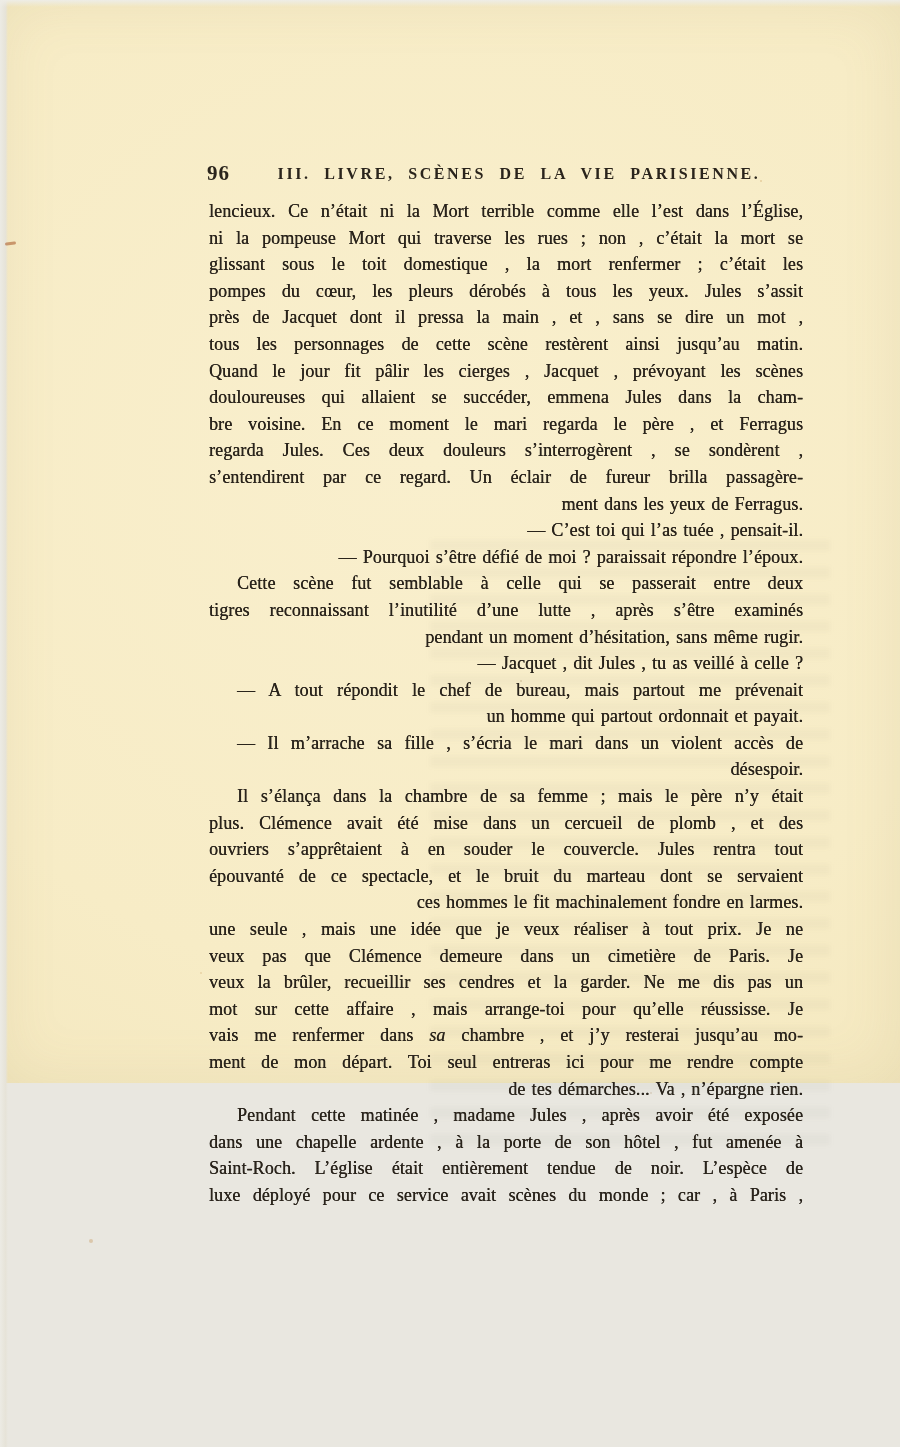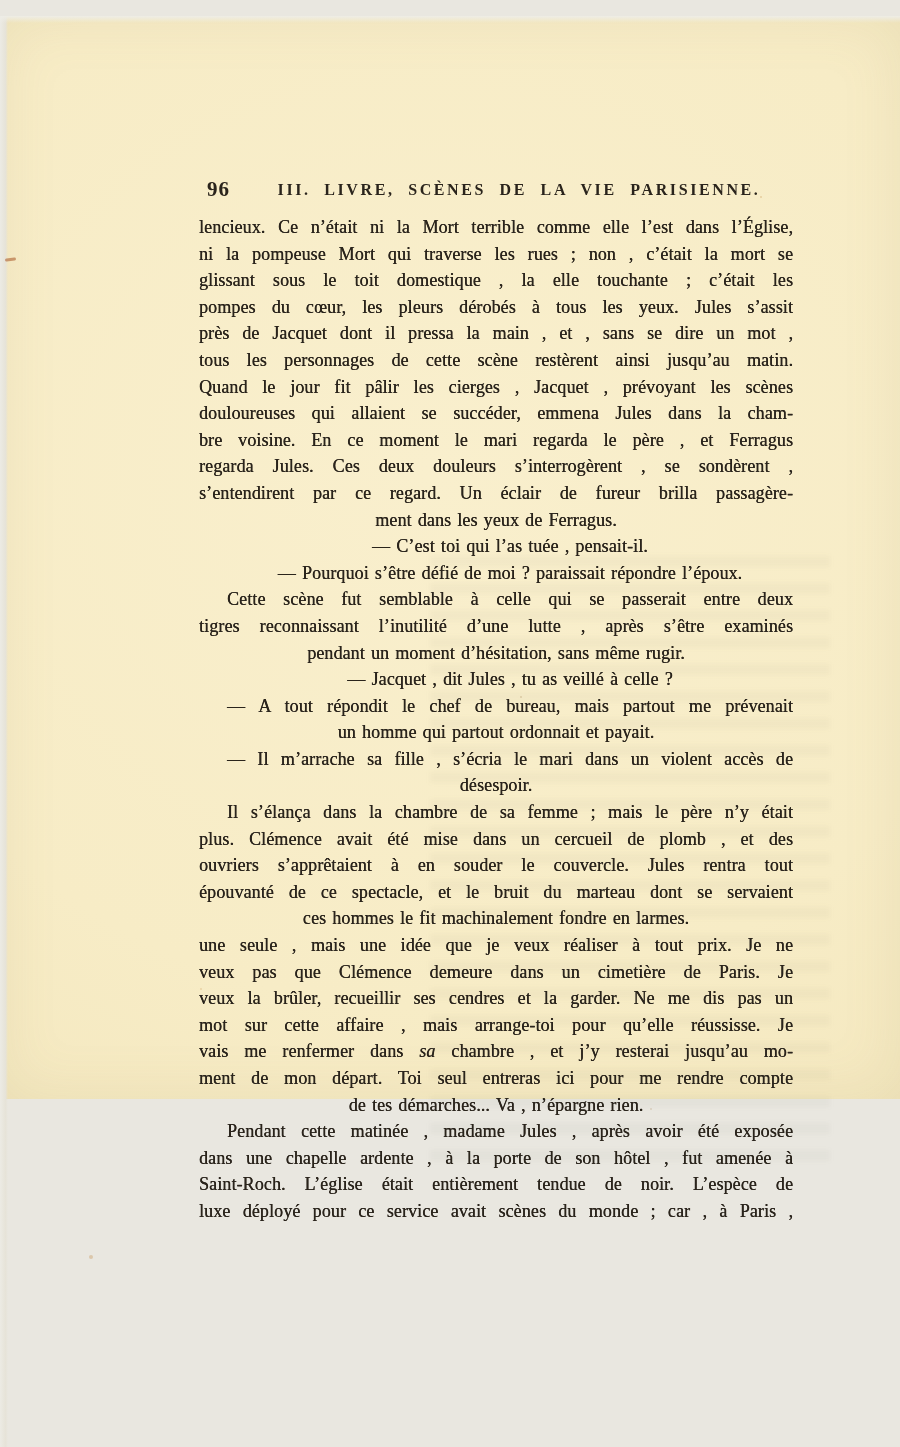--- a/index.html
+++ b/index.html
@@ -12,21 +12,20 @@
   body{
     width:900px;height:1447px;overflow:hidden;
     font-family:"Liberation Serif","DejaVu Serif",serif;
     background:#e9e7e0;
   }
   .page{
     position:absolute;left:0;top:0;width:900px;height:1083px;
     background:
       radial-gradient(ellipse 120% 90% at 48% 42%, #f9efcd 0%, var(--paper) 55%, #f2e5ba 100%);
     box-shadow:inset 0 0 60px rgba(160,140,90,.12);
-    margin-top:16px;
   }
   
   .scan-edge-left{
     position:absolute;left:0;top:0;width:8px;height:1447px;
     background:linear-gradient(to right,#ecebe4,#e6e3d8 70%,rgba(230,227,216,0));
   }
   .scan-edge-top{
     position:absolute;left:0;top:0;width:900px;height:7px;
     background:linear-gradient(to bottom,#eeede6,rgba(236,234,226,0));
   }
@@ -48,30 +47,30 @@
     position:absolute;left:0;top:0;
     font-size:21px;font-weight:bold;letter-spacing:1px;
   }
   .runtitle{
     text-align:center;padding-top:4px;padding-left:30px;
     font-size:16px;font-weight:bold;
     letter-spacing:2.6px;word-spacing:7px;
     white-space:nowrap;
   }
   .text-block{
-    position:absolute;left:199px;top:198px;width:594px;
+    position:absolute;left:209px;top:198px;width:594px;
     color:var(--ink);
     font-size:18px;
     text-shadow:0.25px 0 0 currentColor;
   }
   .line{
     height:26.6px;line-height:26.6px;
     word-spacing:1.5px;letter-spacing:0.1px;
     overflow:hidden;white-space:normal;
-    text-align:center;
+    text-align:right;
   }
   .line.just{
     text-align:justify;
     text-align-last:justify;
     text-justify:inter-word;
   }
   .line.indent{ padding-left:28px; }
   .it{ font-style:italic; }
   .margin-mark{
     position:absolute;left:5px;top:242px;width:11px;height:3px;
@@ -100,21 +99,21 @@
   <div class="margin-mark"></div>
 
   <div class="header">
     <span class="pagenum">96</span>
     <div class="runtitle">III. LIVRE, SCÈNES DE LA VIE PARISIENNE.</div>
   </div>
 
   <div class="text-block" id="text-block">
       <div class="line just">lencieux. Ce n’était ni la Mort terrible comme elle l’est dans l’Église,</div>
       <div class="line just">ni la pompeuse Mort qui traverse les rues ; non , c’était la mort se</div>
-      <div class="line just">glissant sous le toit domestique , la elle touchante ; c’était les</div>
+      <div class="line just">glissant sous le toit domestique , la mort renfermer ; c’était les</div>
       <div class="line just">pompes du cœur, les pleurs dérobés à tous les yeux. Jules s’assit</div>
       <div class="line just">près de Jacquet dont il pressa la main , et , sans se dire un mot ,</div>
       <div class="line just">tous les personnages de cette scène restèrent ainsi jusqu’au matin.</div>
       <div class="line just">Quand le jour fit pâlir les cierges , Jacquet , prévoyant les scènes</div>
       <div class="line just">douloureuses qui allaient se succéder, emmena Jules dans la cham-</div>
       <div class="line just">bre voisine. En ce moment le mari regarda le père , et Ferragus</div>
       <div class="line just">regarda Jules. Ces deux douleurs s’interrogèrent , se sondèrent ,</div>
       <div class="line just">s’entendirent par ce regard. Un éclair de fureur brilla passagère-</div>
       <div class="line">ment dans les yeux de Ferragus.</div>
       <div class="line indent">— C’est toi qui l’as tuée , pensait-il.</div>

